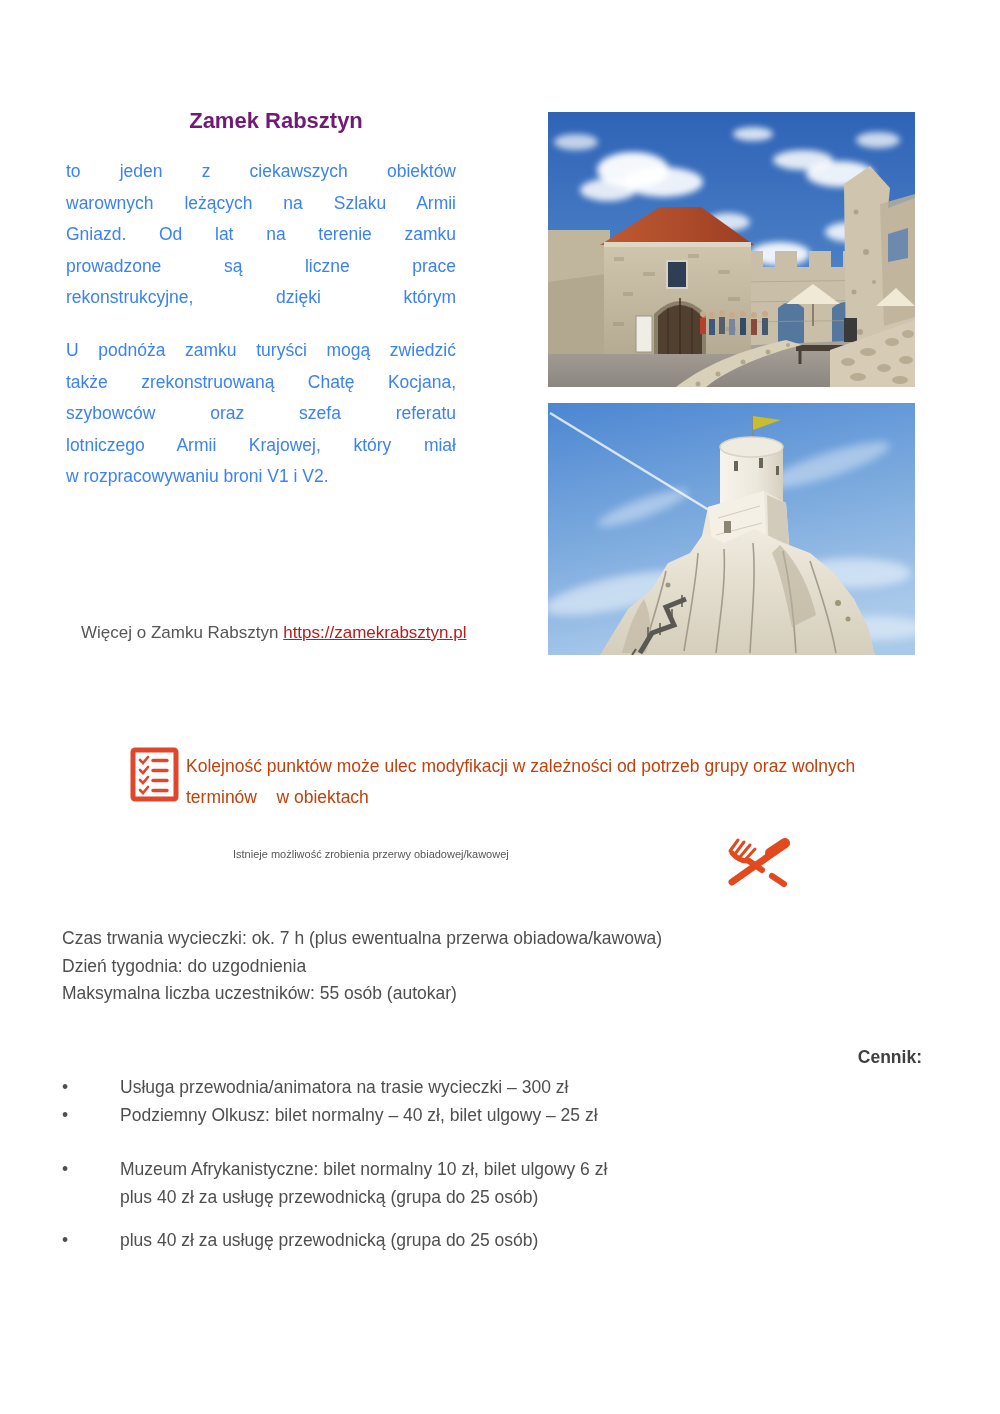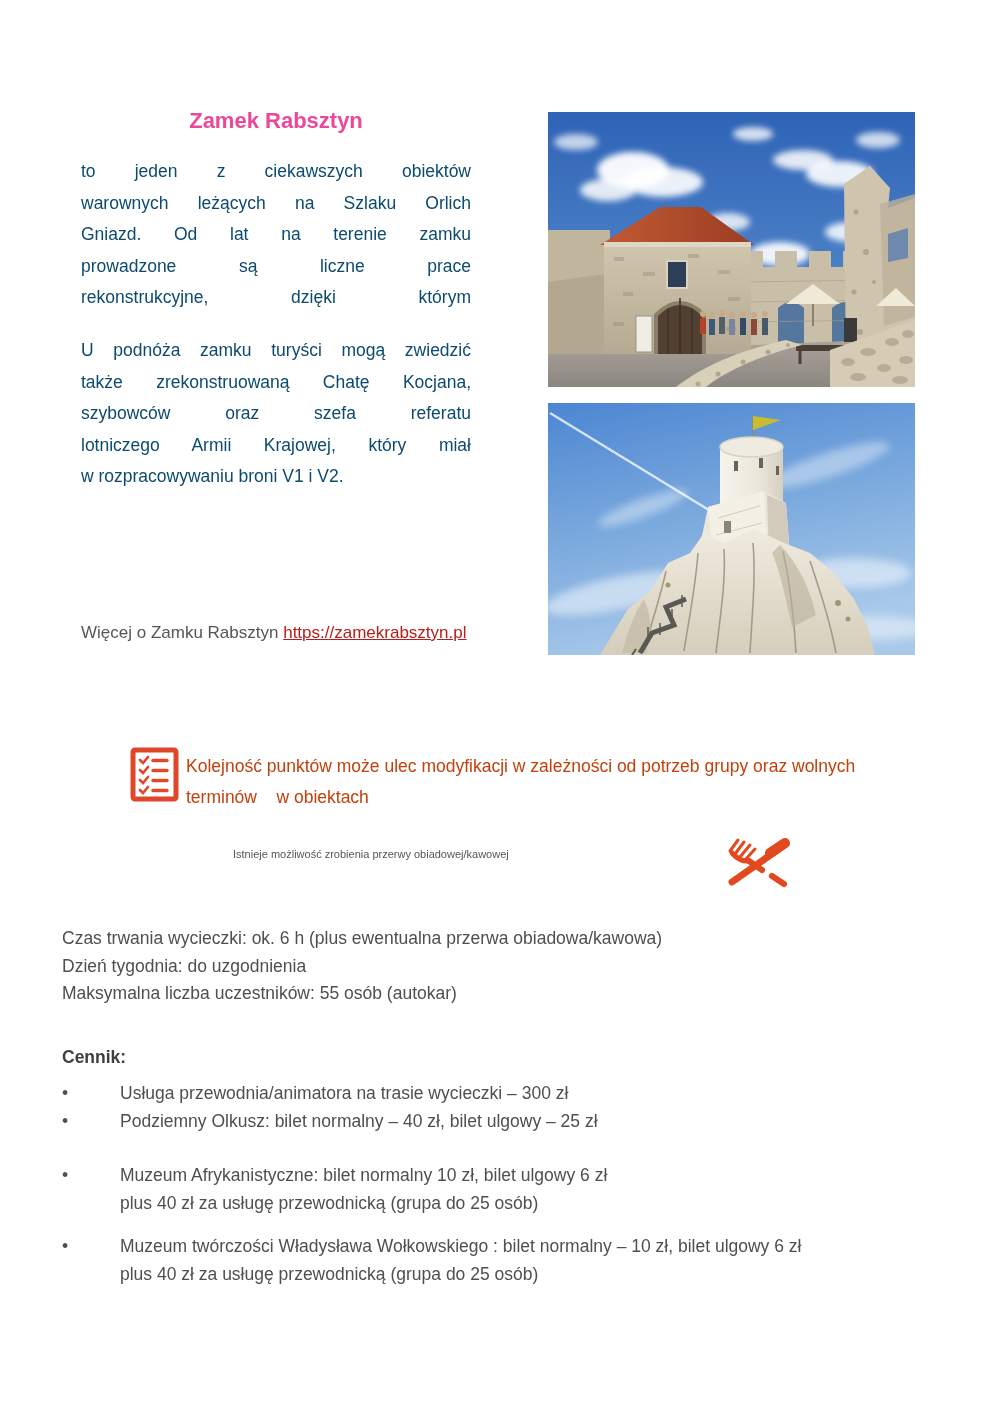--- a/index.html
+++ b/index.html
@@ -2,56 +2,56 @@
 <html><head>
 <meta charset="utf-8">
 <style>
   html,body{margin:0;padding:0;background:#e9e9e9;}
   .page{
     position:relative;width:1000px;height:1414px;margin:0 auto;background:#ffffff;
     font-family:"Liberation Sans",sans-serif;color:#565656;overflow:hidden;
   }
   .doc-title{
     position:absolute;left:81px;top:108px;width:390px;text-align:center;
-    font-size:22px;font-weight:bold;color:#ec4899;
+    font-size:22px;font-weight:bold;color:#701a75;
   }
-  .col-left{position:absolute;left:81px;top:156px;width:390px;font-size:17.5px;color:#0c4a6e;}
+  .col-left{position:absolute;left:66px;top:156px;width:390px;font-size:17.5px;color:#3b82f6;}
   .para{margin:0 0 21px 0;}
   .jline{text-align:justify;text-align-last:justify;line-height:31.6px;}
   .lline{text-align:left;line-height:31.6px;}
   .link-line{position:absolute;left:81px;top:623px;font-size:17px;color:#565656;}
   .hyperlink{color:#b91c1c;text-decoration:underline;cursor:pointer;}
   .note1-icon{position:absolute;left:127px;top:746px;width:55px;height:57px;}
   .note1-text{position:absolute;left:186px;top:751px;width:714px;font-size:17.5px;line-height:31px;color:#c2410c;}
   .prewrap{white-space:pre-wrap;}
   .note2-text{position:absolute;left:233px;top:848px;font-size:11px;color:#565656;}
   .note2-icon{position:absolute;left:722px;top:834px;width:74px;height:54px;}
   .trip-block{position:absolute;left:62px;top:925px;font-size:17.5px;line-height:27.6px;color:#4f4f4f;}
   .pricing-block{position:absolute;left:62px;top:1044px;font-size:17.5px;color:#4f4f4f;width:860px;}
-  .pricing-heading{font-weight:bold;color:#3f3f3f;line-height:26px;margin-bottom:9px;}
+  .pricing-heading{font-weight:bold;color:#3f3f3f;line-height:26px;margin-bottom:3px;text-align:right;}
   .price-row{display:flex;line-height:28.4px;}
   .price-row .bullet{width:58px;flex:0 0 58px;}
   .gap-before{margin-top:25px;}
   .gap-before-sm{margin-top:14px;}
   .photo{position:absolute;display:block;}
   .photo svg{display:block;width:100%;height:100%;}
   .photo1{left:548px;top:112px;width:367px;height:275px;}
   .photo2{left:548px;top:403px;width:367px;height:252px;}
 </style>
 </head>
 <body>
 
 <div class="page">
 
   <div class="doc-title">Zamek Rabsztyn</div>
 
   <div class="col-left">
     <div class="para">
       <div class="jline">to jeden z ciekawszych obiektów</div>
-      <div class="jline">warownych leżących na Szlaku Orlich</div>
+      <div class="jline">warownych leżących na Szlaku Armii</div>
       <div class="jline">Gniazd. Od lat na terenie zamku</div>
       <div class="jline">prowadzone są liczne prace</div>
       <div class="jline">rekonstrukcyjne, dzięki którym</div>
     </div>
     <div class="para">
       <div class="jline">U podnóża zamku turyści mogą zwiedzić</div>
       <div class="jline">także zrekonstruowaną Chatę Kocjana,</div>
       <div class="jline">szybowców oraz szefa referatu</div>
       <div class="jline">lotniczego Armii Krajowej, który miał</div>
       <div class="lline">w rozpracowywaniu broni V1 i V2.</div>
@@ -333,21 +333,21 @@
         <line x1="27" y1="27" x2="40" y2="36" stroke-width="6"></line>
         <line x1="50" y1="42" x2="62" y2="50" stroke-width="6"></line>
 
         <line x1="10" y1="48" x2="64" y2="10" stroke-width="7"></line>
         <line x1="48" y1="19" x2="63" y2="9" stroke-width="10"></line>
       </g>
     </svg>
   </div>
 
   <div class="trip-block">
-    <div>Czas trwania wycieczki: ok. 6 h (plus ewentualna przerwa obiadowa/kawowa)</div>
+    <div>Czas trwania wycieczki: ok. 7 h (plus ewentualna przerwa obiadowa/kawowa)</div>
     <div>Dzień tygodnia: do uzgodnienia</div>
     <div>Maksymalna liczba uczestników: 55 osób (autokar)</div>
   </div>
 
   <div class="pricing-block">
     <div class="pricing-heading">Cennik:</div>
     <div class="price-row">
       <span class="bullet">•</span>
       <div>
           <div>Usługa przewodnia/animatora na trasie wycieczki – 300 zł</div>
@@ -362,19 +362,18 @@
     <div class="price-row gap-before">
       <span class="bullet">•</span>
       <div>
         <div>Muzeum Afrykanistyczne: bilet normalny 10 zł, bilet ulgowy 6 zł</div>
         <div>plus 40 zł za usługę przewodnicką (grupa do 25 osób)</div>
       </div>
     </div>
     <div class="price-row gap-before-sm">
       <span class="bullet">•</span>
       <div>
-        <div>Muzeum twórczości Władysława Wołkowskiego : bilet normalny – 10 zł, bilet ulgowy 6 zł</div>
         <div>plus 40 zł za usługę przewodnicką (grupa do 25 osób)</div>
       </div>
     </div>
   </div>
 
 </div>
 
 </body></html>

